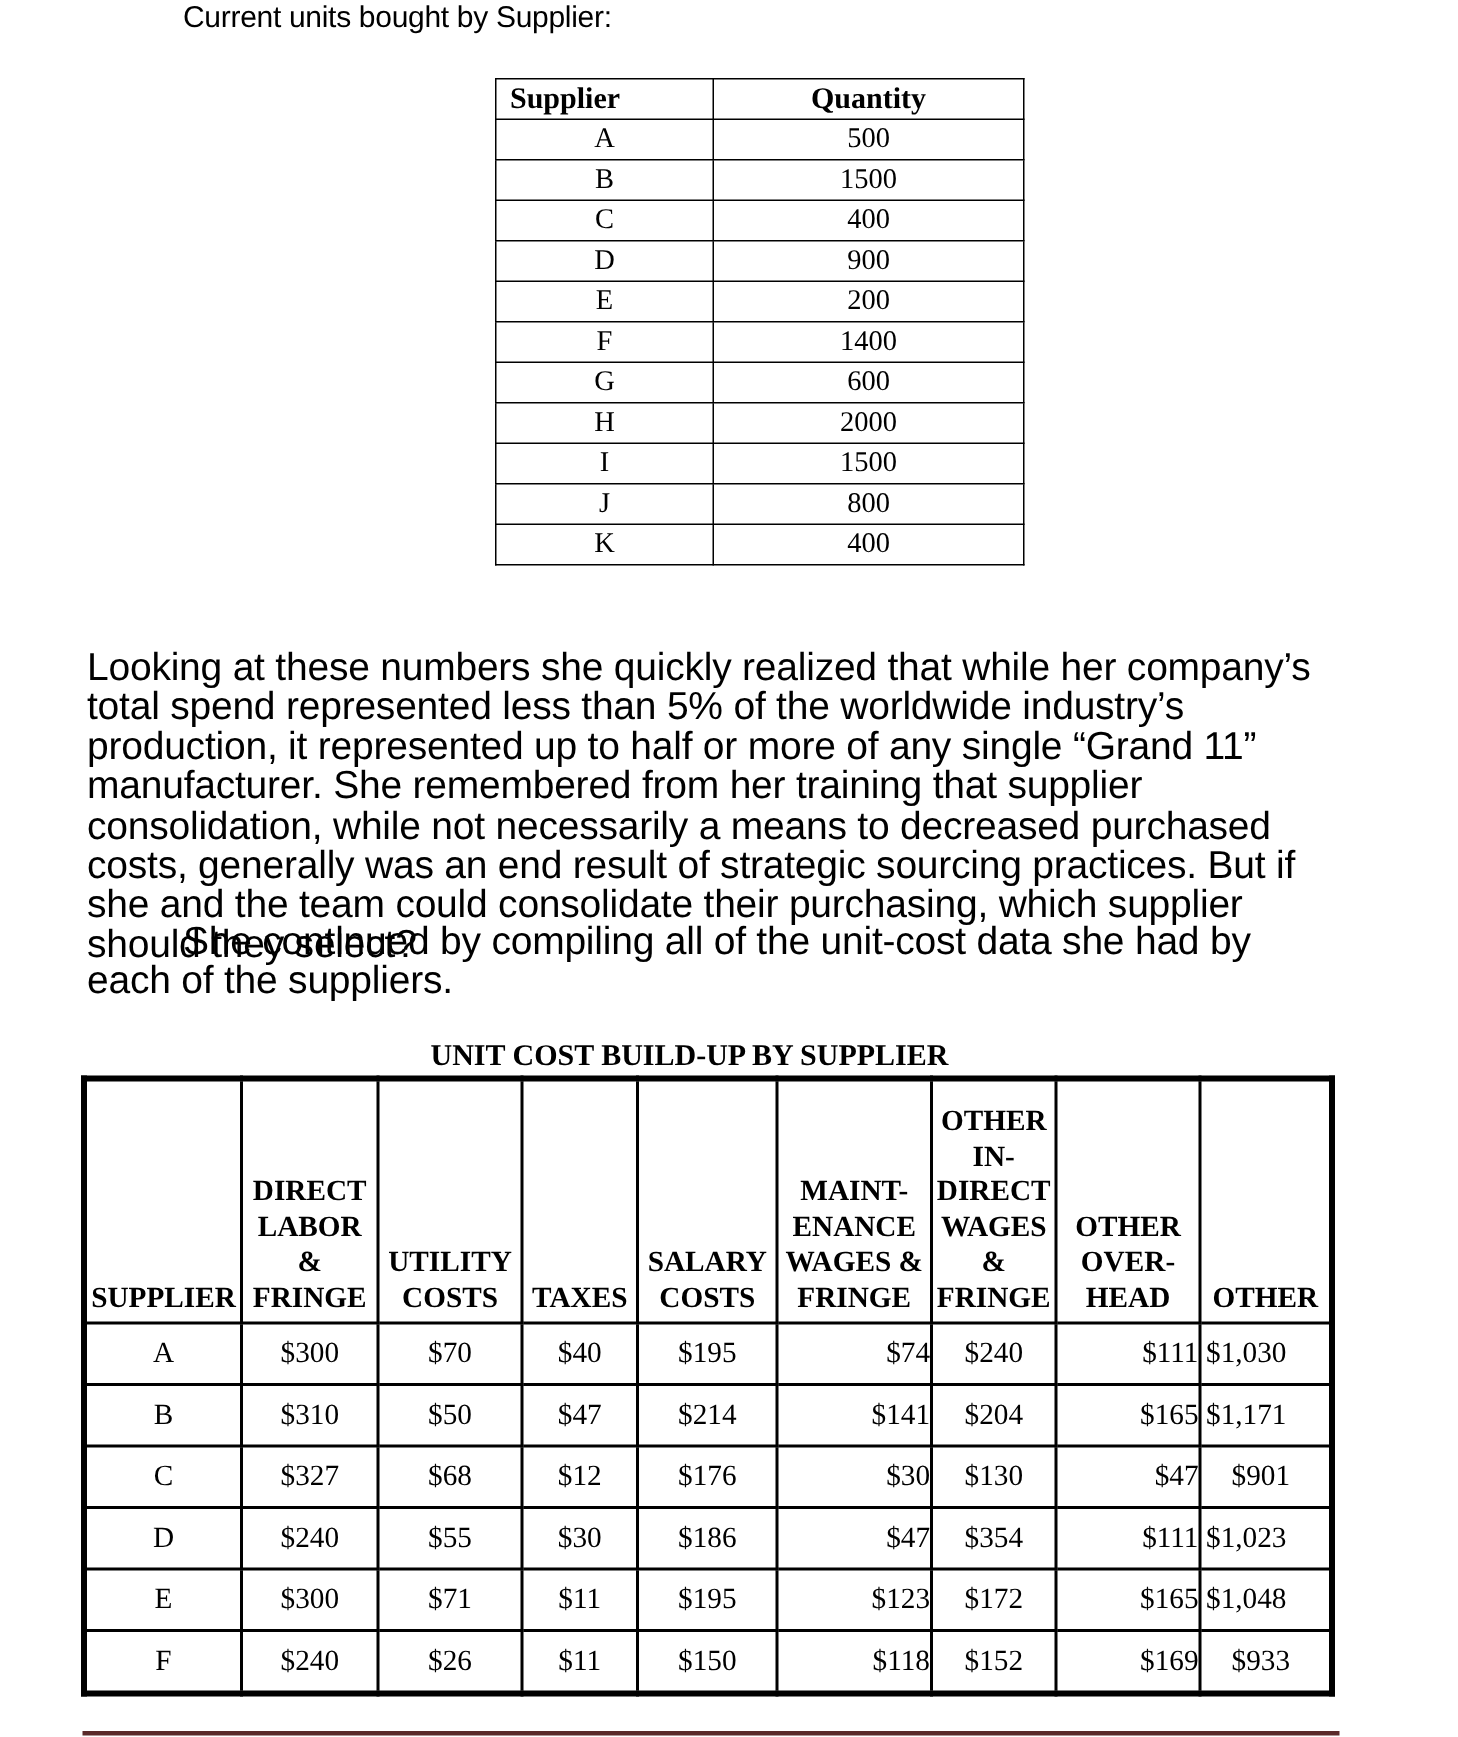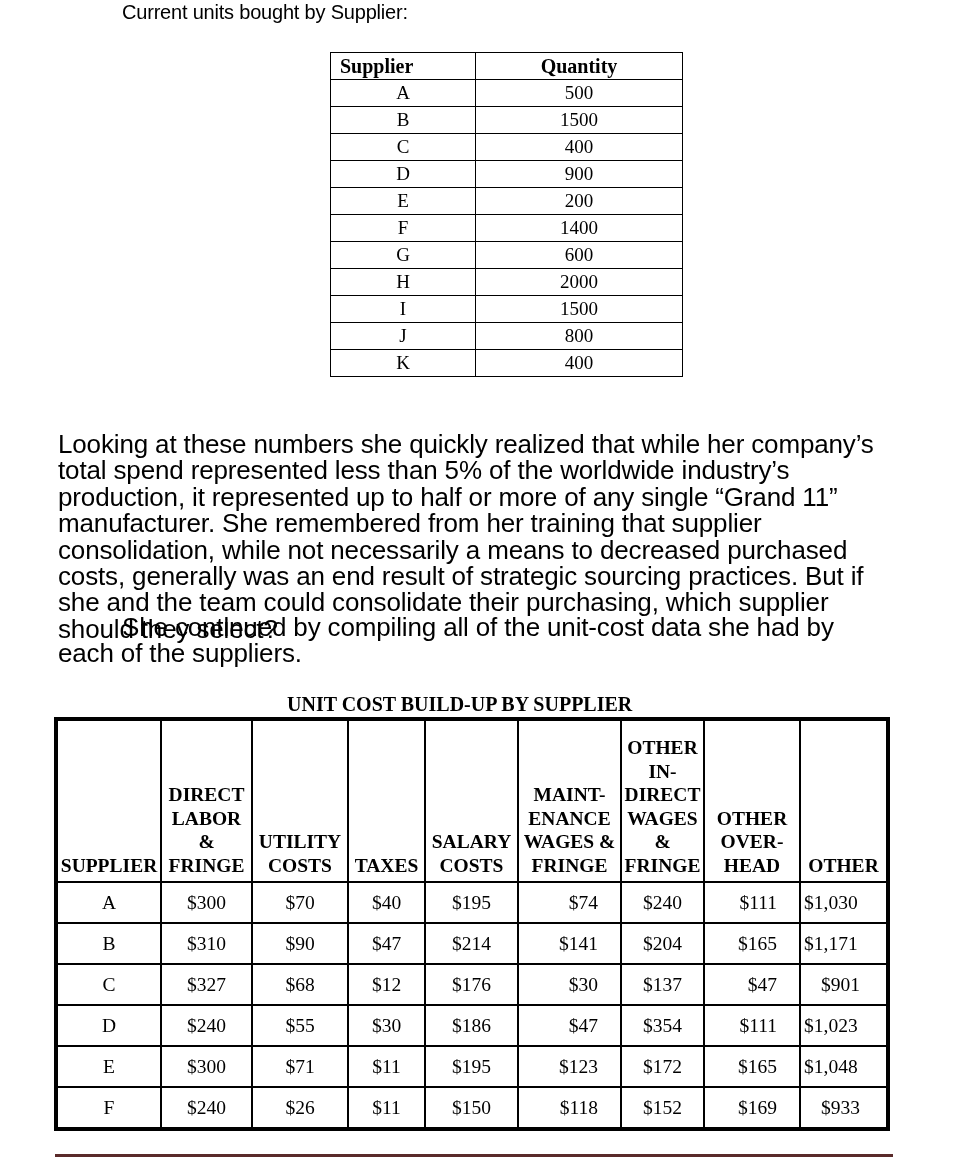--- a/index.html
+++ b/index.html
@@ -26,21 +26,21 @@
                font-family:"Liberation Serif",serif; font-weight:bold; font-size:20px; }
   .title-inner { position:absolute; left:287px; top:0; }
 
   
   .cost { position:absolute; left:54px; top:717px; border-collapse:collapse;
           border:4px solid #000; font-family:"Liberation Serif",serif; }
   .cost th, .cost td { border:2px solid #000; padding:0; }
   .cost th { font-weight:bold; font-size:19.5px; line-height:23.5px; vertical-align:bottom;
              text-align:center; height:156px; padding-bottom:4px; }
   .cost td { font-size:19.5px; height:39px; text-align:center; }
-  .cost td.r { text-align:right; padding-right:22px; }
+  .cost td.r { text-align:right; }
   .cost td.tot { text-align:right; padding-right:26px; }
   .cost td.tot.wide { text-align:left; padding-left:3px; padding-right:0;margin-top:48px; }
 
   .bottom-rule { position:absolute; left:55px; top:1154px; width:838px; height:3px; background:#5a2a2a; }
 </style>
 </head>
 <body>
 
 <div class="intro serif">Current units bought by Supplier:</div>
 
@@ -144,36 +144,36 @@
       <td>$40</td>
       <td>$195</td>
       <td class="r">$74</td>
       <td>$240</td>
       <td class="r">$111</td>
       <td class="tot wide">$1,030</td>
     </tr>
     <tr>
       <td>B</td>
       <td>$310</td>
-      <td>$90</td>
+      <td>$50</td>
       <td>$47</td>
       <td>$214</td>
       <td class="r">$141</td>
       <td>$204</td>
       <td class="r">$165</td>
       <td class="tot wide">$1,171</td>
     </tr>
     <tr>
       <td>C</td>
       <td>$327</td>
       <td>$68</td>
       <td>$12</td>
       <td>$176</td>
       <td class="r">$30</td>
-      <td>$137</td>
+      <td>$130</td>
       <td class="r">$47</td>
       <td class="tot">$901</td>
     </tr>
     <tr>
       <td>D</td>
       <td>$240</td>
       <td>$55</td>
       <td>$30</td>
       <td>$186</td>
       <td class="r">$47</td>

